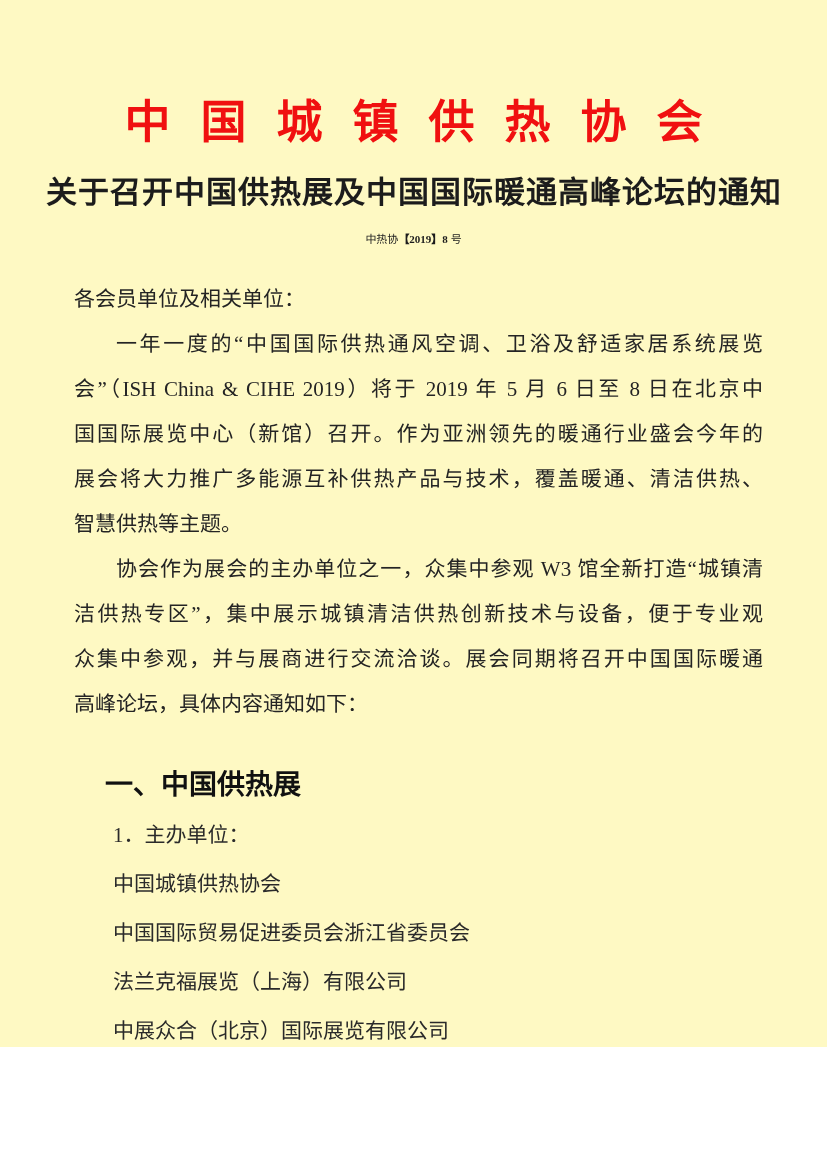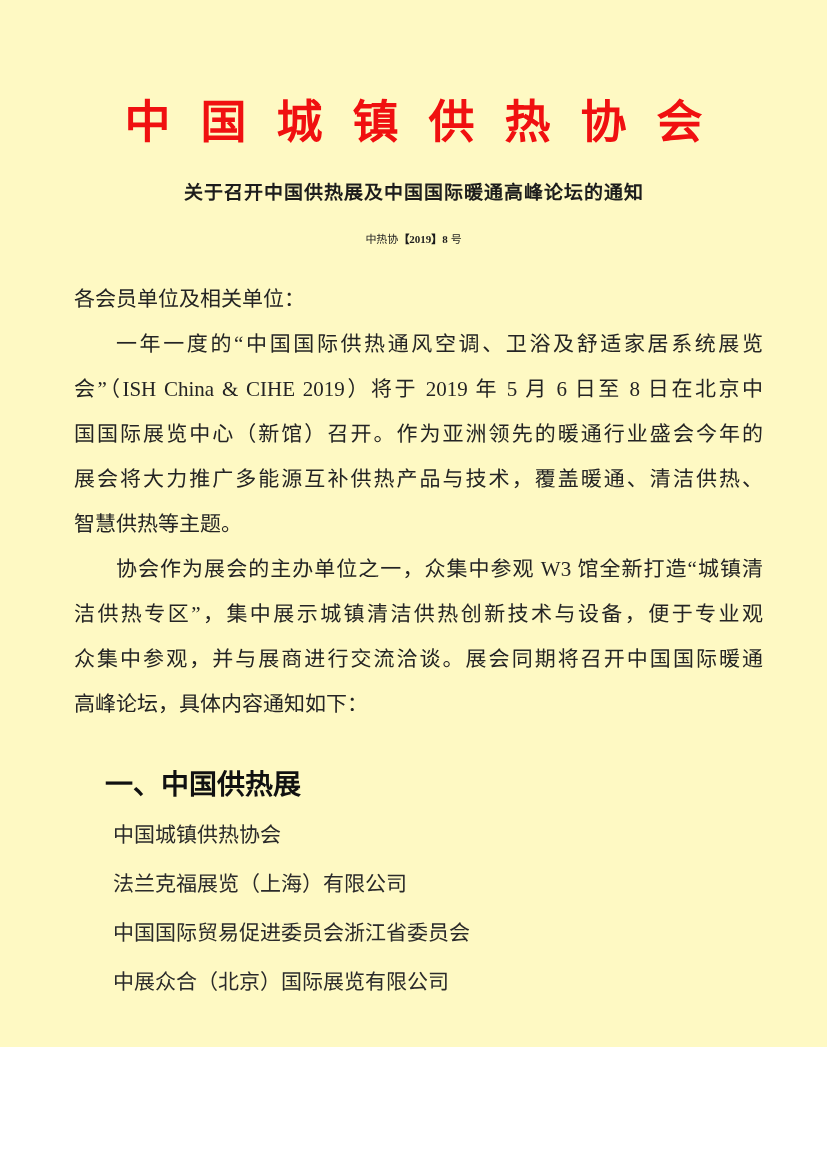--- a/index.html
+++ b/index.html
@@ -27,21 +27,21 @@
     font-weight: 700;
     letter-spacing: 30px;
     text-indent: 30px;
     color: #f01010;
   }
   
   .doc-title {
     margin-top: 26px;
     text-align: center;
     white-space: nowrap;
-    font-size: 19px;
+    font-size: 31px;
     line-height: 32px;
     font-weight: 600;
     letter-spacing: 1px;
     text-indent: 1px;
     color: #1c1c1c;
   }
   
   .doc-number {
     margin-top: 18px;
     text-align: center;
@@ -120,19 +120,20 @@
       <div class="line">洁供热专区”，集中展示城镇清洁供热创新技术与设备，便于专业观</div>
       <div class="line">众集中参观，并与展商进行交流洽谈。展会同期将召开中国国际暖通</div>
       <div class="line last">高峰论坛，具体内容通知如下：</div>
     </div>
 
   </div>
 
   <div class="section-heading">一、中国供热展</div>
 
   <div class="org-list">
+    <div class="row">1．主办单位：</div>
     <div class="row">中国城镇供热协会</div>
+    <div class="row">中国国际贸易促进委员会浙江省委员会</div>
     <div class="row">法兰克福展览（上海）有限公司</div>
-    <div class="row">中国国际贸易促进委员会浙江省委员会</div>
     <div class="row">中展众合（北京）国际展览有限公司</div>
   </div>
 
 </div>
 
 </body></html>

